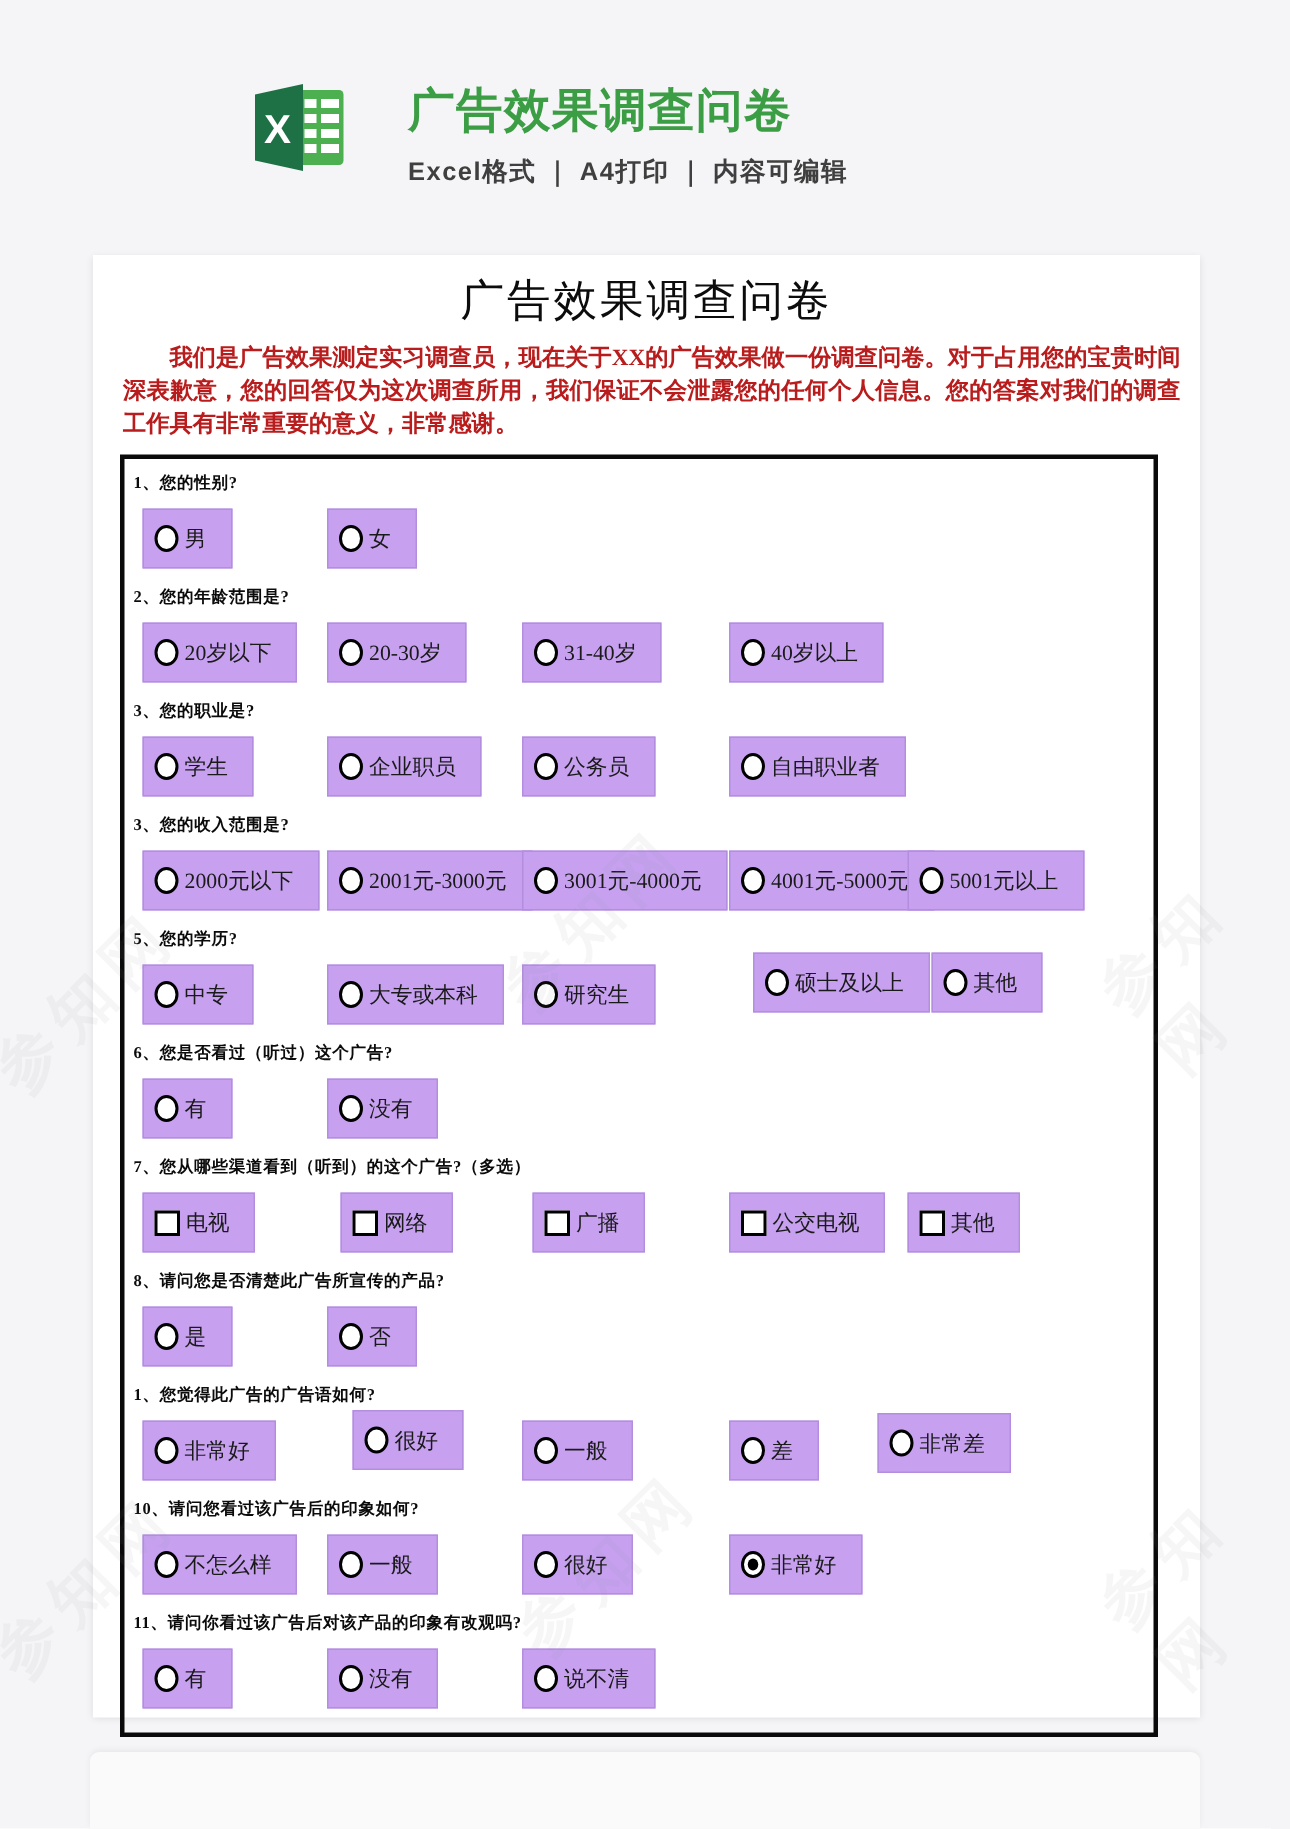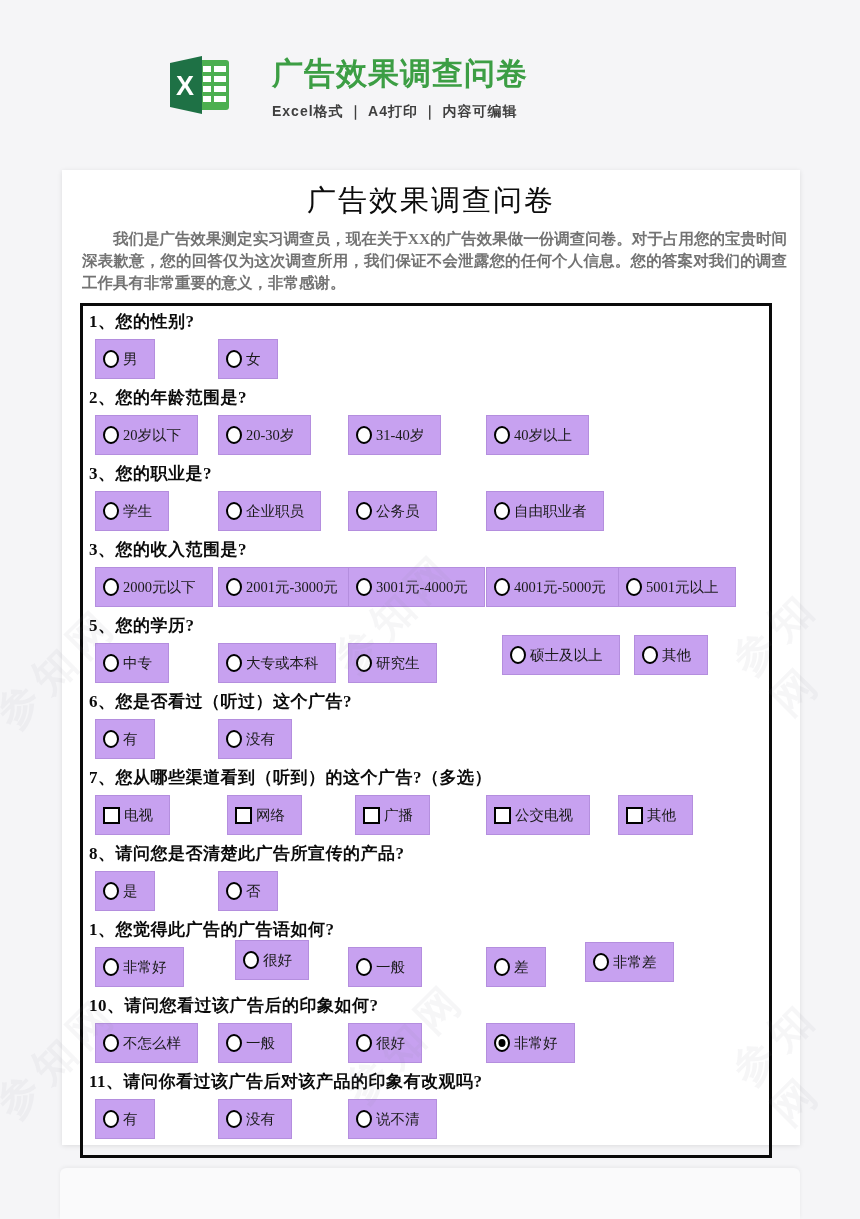--- a/index.html
+++ b/index.html
@@ -10,62 +10,62 @@
     position:relative;overflow:hidden;
   }
   
   .site-header{position:absolute;left:0;top:0;width:860px;height:170px;}
   .excel-icon{position:absolute;left:168px;top:55px;width:64px;height:60px;}
   .header-text{position:absolute;left:272px;top:54px;}
   .header-title{
     font-size:31px;font-weight:bold;color:#3c9e44;letter-spacing:1px;line-height:1.3;
   }
   .header-sub{
-    margin-top:9px;font-size:14px;font-weight:bold;color:#3f3f3f;letter-spacing:1px;
+    margin-top:9px;font-size:17px;font-weight:bold;color:#3f3f3f;letter-spacing:1px;
   }
   
   .page{
     position:absolute;left:62px;top:170px;width:738px;height:975px;
     background:#ffffff;box-shadow:0 1px 5px rgba(0,0,0,.10);
   }
   .doc-title{
     margin-top:11px;text-align:center;
     font-family:"Liberation Serif", serif;
     font-size:29px;color:#0c0c0c;letter-spacing:2px;
   }
   .doc-intro{
     margin:7px 13px 0 20px;
     font-family:"Liberation Serif", serif;
-    font-size:15.5px;font-weight:bold;color:#737373;
+    font-size:15.5px;font-weight:bold;color:#b91c1c;
     line-height:22px;text-align:justify;text-indent:2em;
   }
   
   .qbox{
     margin:9px 28px 0 18px;
     border:3px solid #0a0a0a;
     padding:1px 0 12px 0;
     background:transparent;
   }
   .q-label{
     margin:4px 0 0 6px;
     font-family:"Liberation Serif", serif;
-    font-size:17px;font-weight:bold;color:#0b0b0b;letter-spacing:.5px;
+    font-size:11px;font-weight:bold;color:#0b0b0b;letter-spacing:.5px;
     line-height:22px;
   }
   .q-options{position:relative;height:46px;margin-top:4px;}
   .opt{
     position:absolute;top:2px;height:40px;box-sizing:border-box;
     background:#c7a1f0;border:1px solid #b48ede;
     display:inline-flex;align-items:center;gap:4px;
     padding:0 16px 0 7px;
     font-family:"Liberation Serif", serif;
     font-size:14.5px;color:#1a1a1a;white-space:nowrap;
     cursor:pointer;
   }
-  .c0{left:12px}.c1{left:135px}.c2{left:265px}.c3{left:403px}.c4{left:535px}
+  .c0{left:12px}.c1{left:135px}.c2{left:265px}.c3{left:403px}.c4{left:522px}
   
   [data-name="question-5"] .c3,[data-name="question-5"] .c4{top:-6px;margin-left:16px;}
   [data-name="question-7"] .c1{left:144px}
   [data-name="question-7"] .c2{left:272px}
   [data-name="question-9"] .c1{left:152px;top:-5px}
   [data-name="question-9"] .c4{left:502px;top:-3px}
   .radio{
     width:12px;height:14px;border:2px solid #000;border-radius:50%;
     background:#fff;flex:0 0 auto;position:relative;
   }

